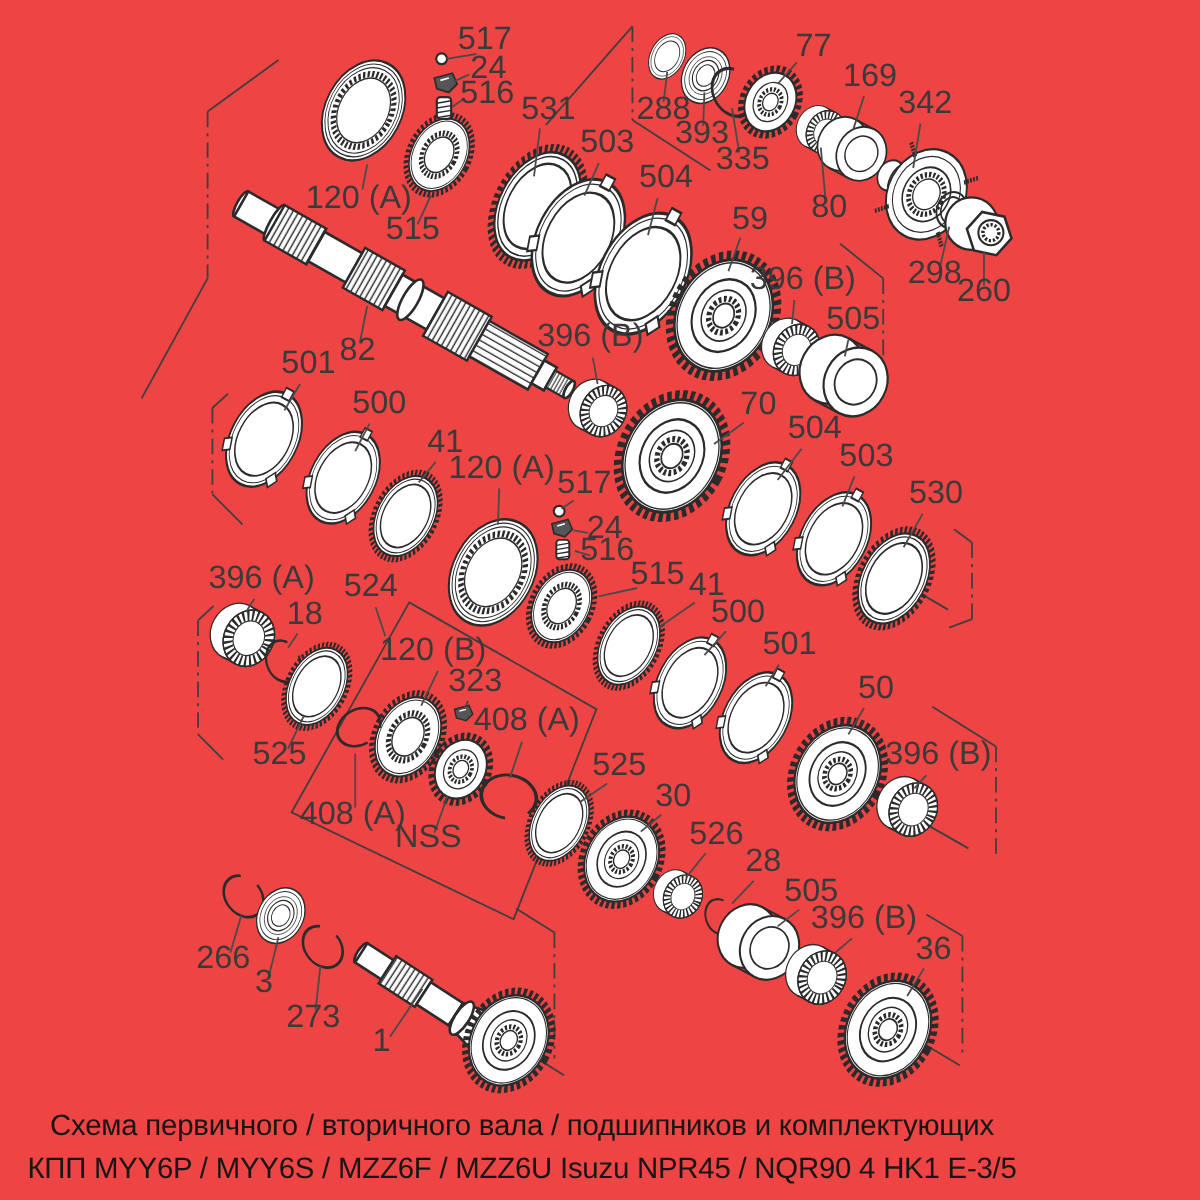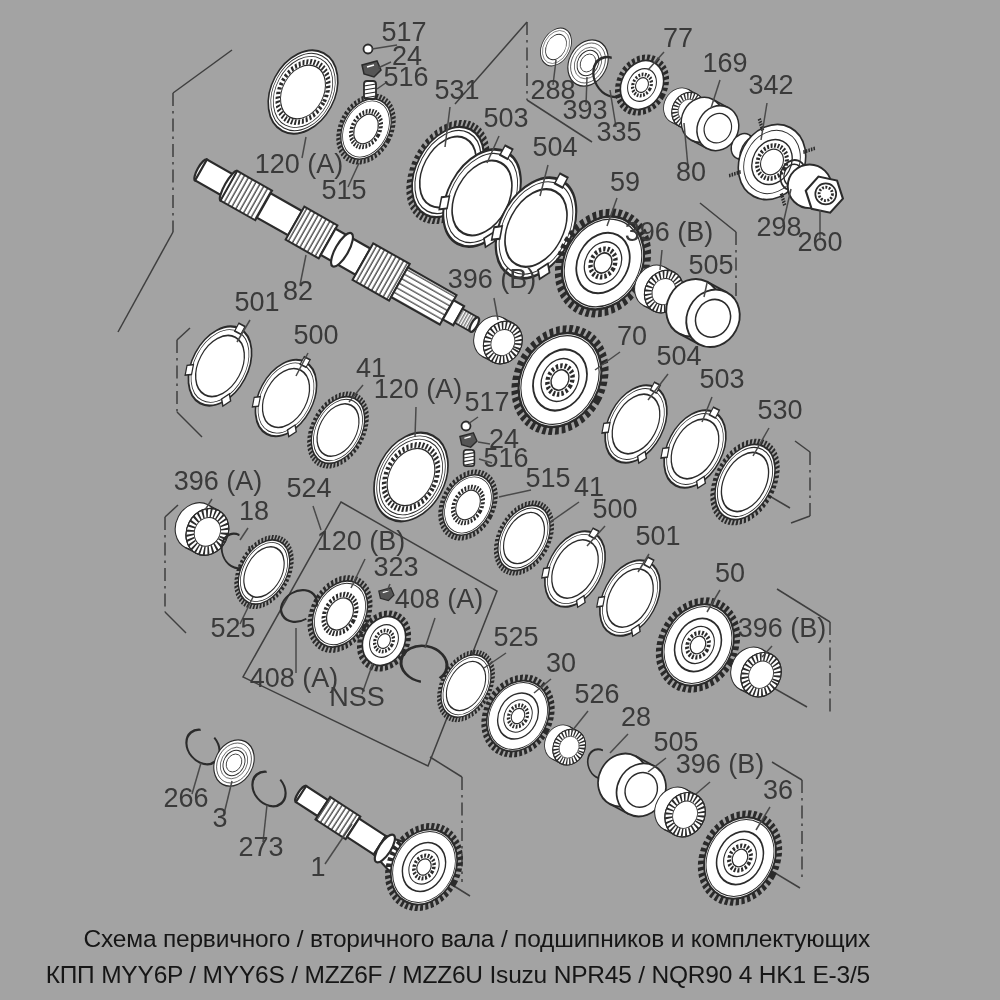--- a/index.html
+++ b/index.html
@@ -1,23 +1,23 @@
 <!DOCTYPE html>
 <html><head>
 <meta charset="utf-8">
 <style>
   html,body{margin:0;padding:0;background:#fff;}
-  #stage{position:relative;width:1000px;height:1000px;background:#a3a3a3;overflow:hidden;
+  #stage{position:relative;width:1000px;height:1000px;background:#ef4444;overflow:hidden;
          font-family:"Liberation Sans",sans-serif;}
   svg text.lbl{font-family:"Liberation Sans",sans-serif;font-size:27px;fill:#3a3a3a;}
   .ldr{stroke:#4a4a4a;stroke-width:1.5;fill:none;}
   .ln2{stroke:#3f3f3f;stroke-width:1.5;fill:none;}
   .dd{stroke:#3f3f3f;stroke-width:1.5;fill:none;stroke-dasharray:13 5 2.5 5;}
   .fw{fill:#fff;stroke:#2b2b2b;stroke-width:2.2;}
-  .caption{position:absolute;left:0;width:870px;text-align:right;color:#161616;
+  .caption{position:absolute;left:0;width:870px;text-align:center;color:#161616;
            font-size:24.5px;letter-spacing:-0.2px;}
   #cap1{top:925px;} #cap2{top:961px;}
 </style>
 </head>
 <body>
 
 <div id="stage">
   <svg width="1000" height="1000" viewBox="0 0 1000 1000">
     <defs>
       <pattern id="pv" width="4.4" height="60" patternUnits="userSpaceOnUse">

